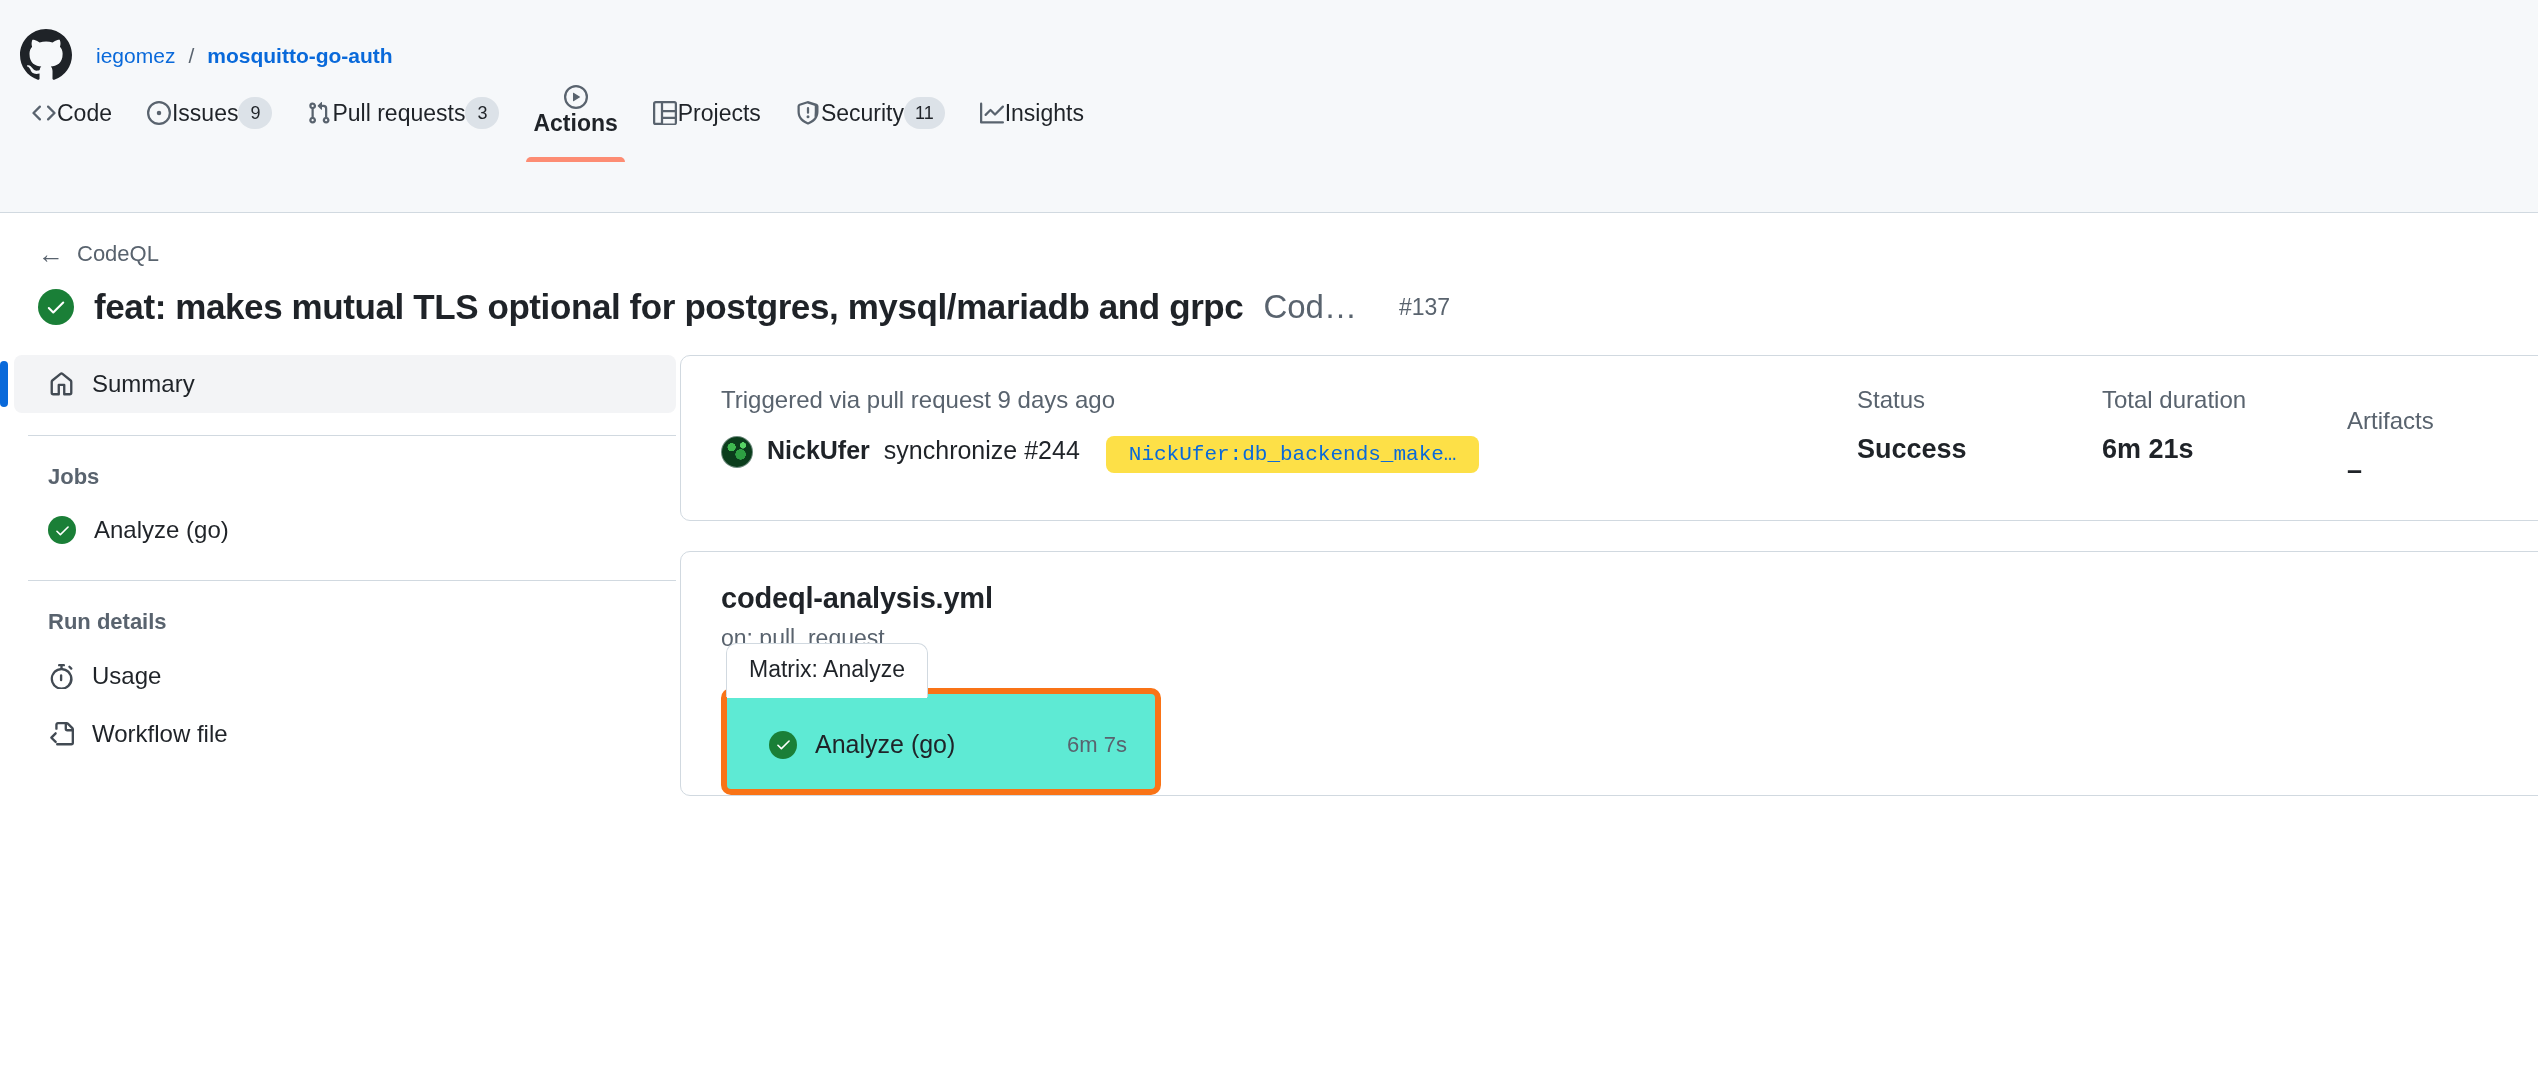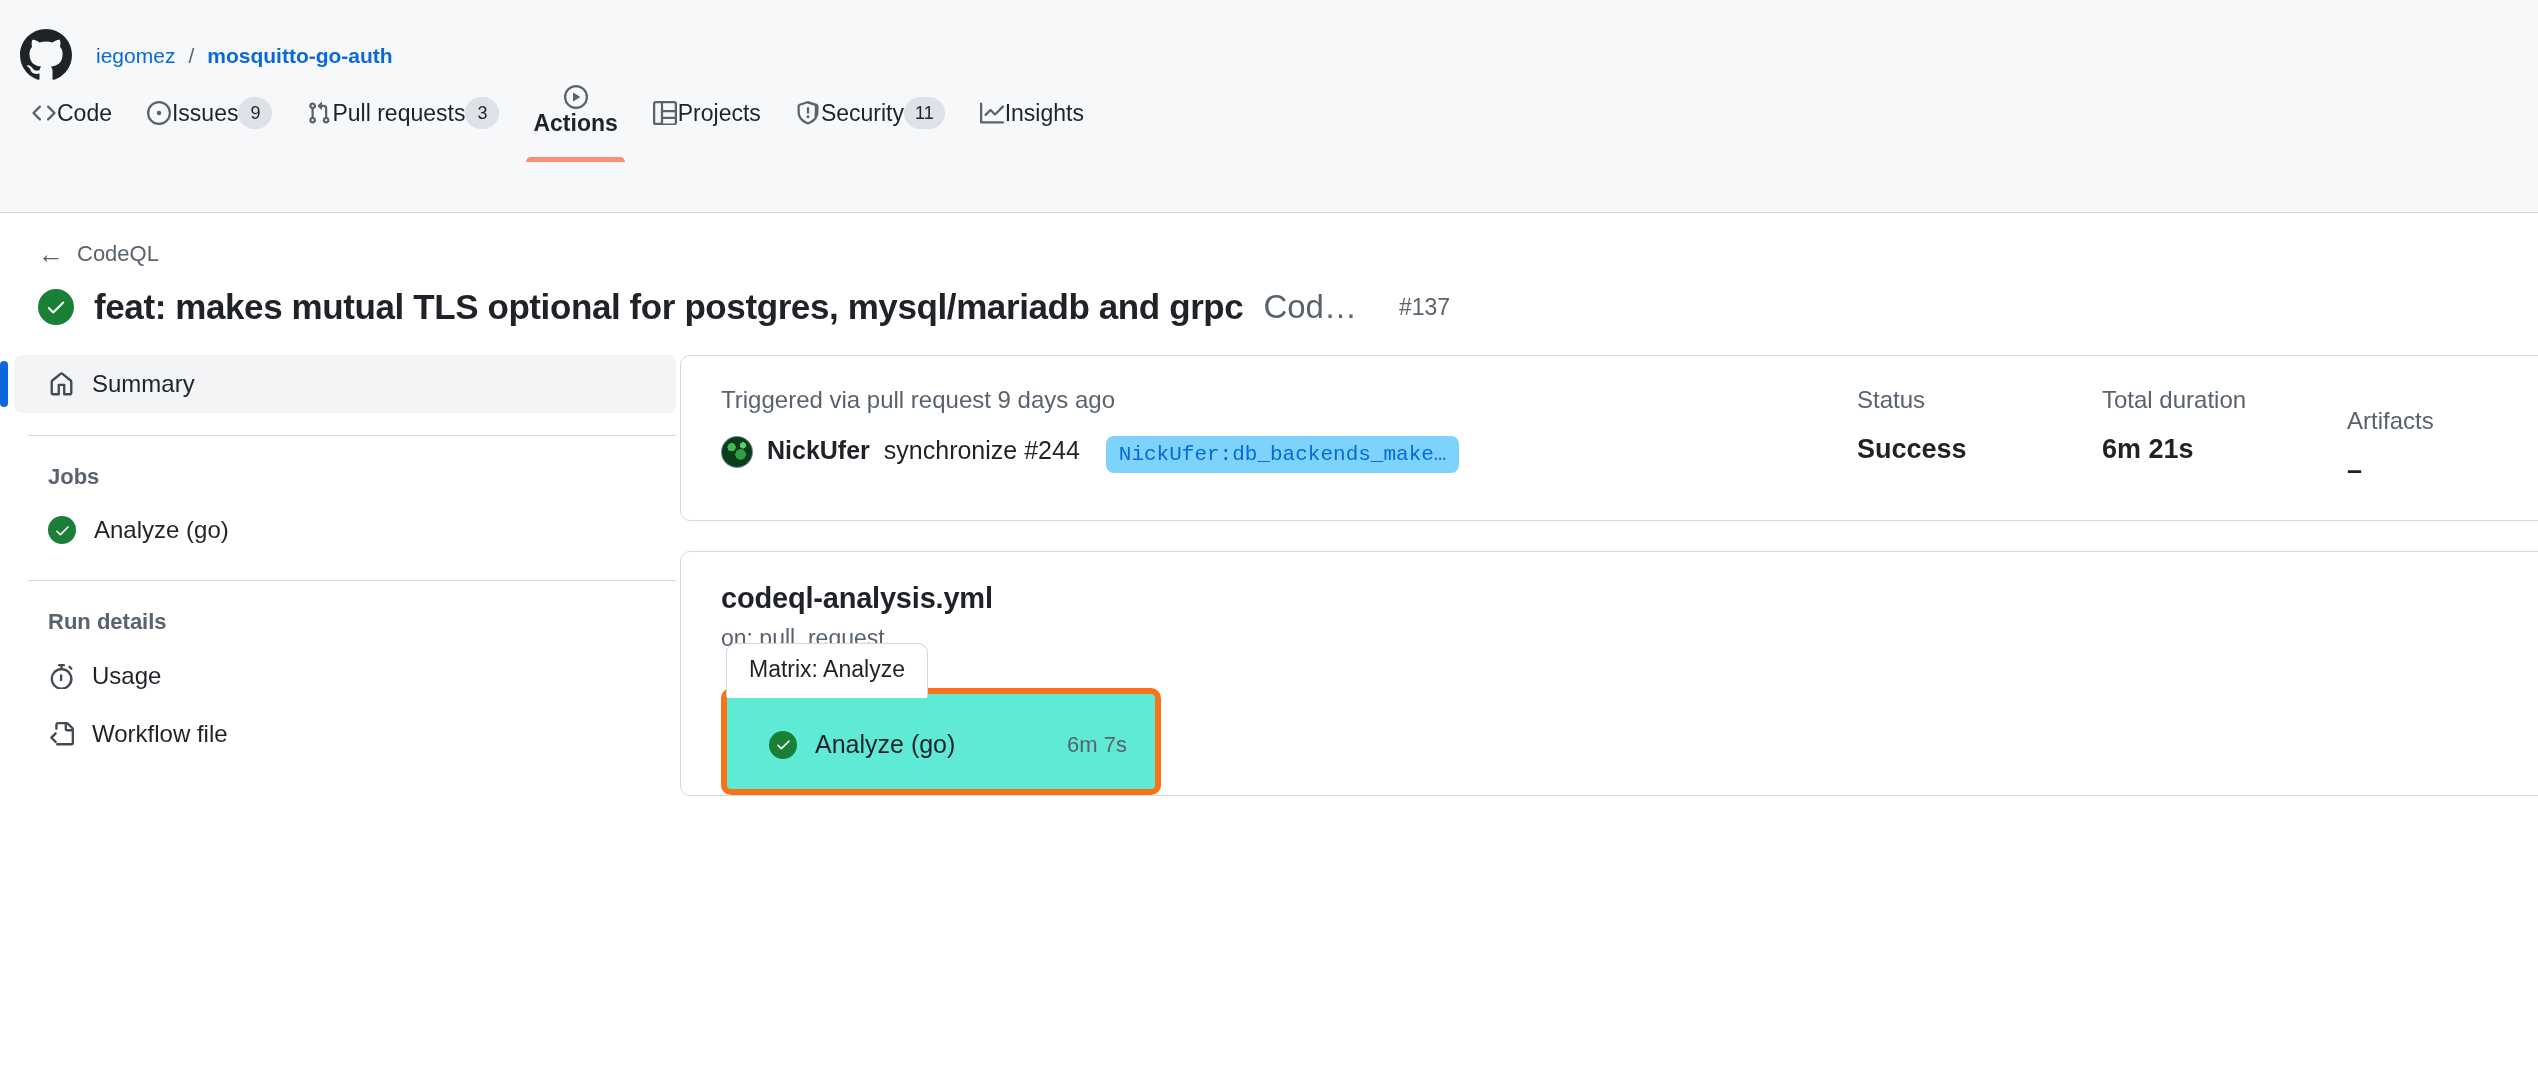--- a/index.html
+++ b/index.html
@@ -174,26 +174,26 @@
       radial-gradient(circle at 32% 34%, #3fb950 0 14%, transparent 15%),
       radial-gradient(circle at 62% 58%, #2ea043 0 20%, transparent 21%),
       radial-gradient(circle at 70% 28%, #56d364 0 10%, transparent 11%),
       #0b3d1c;
     flex: 0 0 32px;
     border: 1px solid #d1d9e080;
   }
   .actor-name { font-size: 25px; font-weight: 700; }
   .actor-event { font-size: 25px; color: #1f2328; }
   .branch-badge {
-    background: #7dd3fc;
+    background: #fde047;
     color: #0969da;
     font-family: "Liberation Mono", monospace;
     font-size: 21px;
     border-radius: 8px;
-    padding: 7px 13px;
+    padding: 7px 23px;
     margin-left: 12px;
     white-space: nowrap;
     cursor: pointer;
   }
   .meta-col { width: 245px; flex: 0 0 245px; }
   .meta-col.narrow { width: 190px; flex: 0 0 190px; margin-top: 21px; }
   .meta-label { font-size: 24px; color: #59636e; margin-bottom: 20px; }
   .meta-value { font-size: 27px; font-weight: 700; color: #1f2328; }
 
   .workflow-card { margin-top: 30px; padding: 30px 40px 0 40px; }

